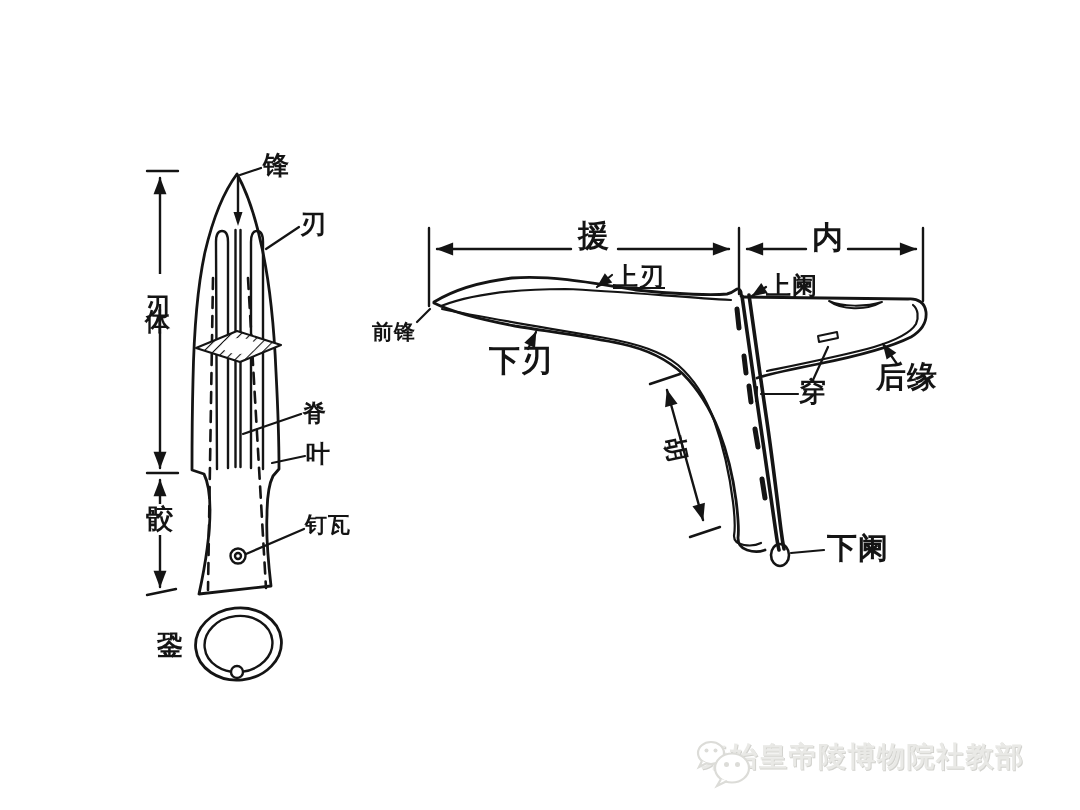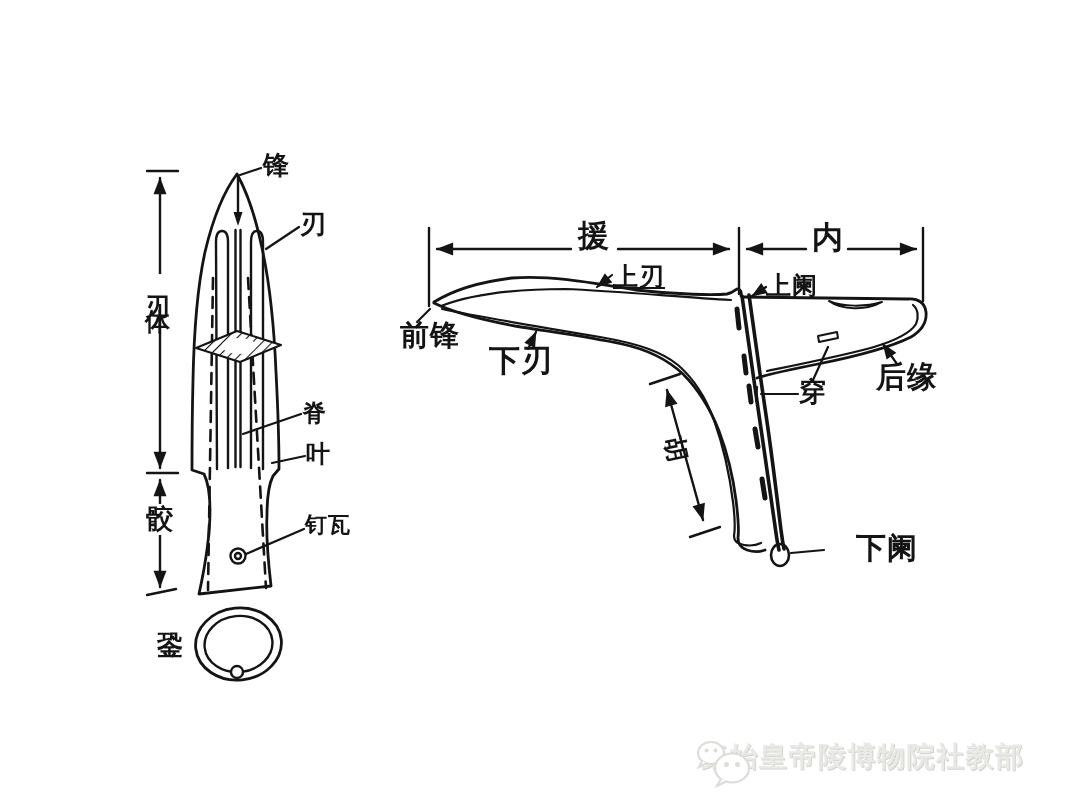--- a/index.html
+++ b/index.html
@@ -187,26 +187,26 @@
   <div class="lbl" style="left:302px;top:401px;font-size:24px;">脊</div>
   <div class="lbl" style="left:306px;top:442px;font-size:24px;">叶</div>
   <div class="lbl on-line" style="left:145px;top:504px;font-size:27px;">骹</div>
   <div class="lbl" style="left:305px;top:514px;font-size:22px;">钉瓦</div>
   <div class="lbl" style="left:157px;top:632px;font-size:26px;">銎</div>
 
   <div class="lbl" style="left:578px;top:220px;font-size:31px;">援</div>
   <div class="lbl" style="left:812px;top:222px;font-size:31px;">内</div>
   <div class="lbl" style="left:613px;top:264px;font-size:25px;text-decoration:underline;">上刃</div>
   <div class="lbl" style="left:766px;top:273px;font-size:25px;font-family:Liberation Serif, serif;">上阑</div>
-  <div class="lbl" style="left:400px;top:321px;font-size:29px;text-align:right;">前锋</div>
+  <div class="lbl" style="left:372px;top:321px;font-size:21px;text-align:right;">前锋</div>
   <div class="lbl" style="left:489px;top:345px;font-size:31px;">下刃</div>
   <div class="lbl" style="left:799px;top:379px;font-size:27px;">穿</div>
   <div class="lbl" style="left:876px;top:362px;font-size:30px;text-align:center;">后缘</div>
   <div class="lbl rot" style="left:663px;top:437px;font-size:25px;">胡</div>
-  <div class="lbl" style="left:856px;top:533px;font-size:30px;text-align:center;">下阑</div>
+  <div class="lbl" style="left:827px;top:533px;font-size:30px;text-align:center;">下阑</div>
 
   <div id="watermark">
     <svg width="62" height="52" viewBox="0 0 62 52">
       <g stroke="#dcdcd8" stroke-width="2.2" fill="#ffffff">
         <ellipse cx="17" cy="15" rx="13" ry="11"></ellipse>
         <path d="M8,23 L5,29 L13,25" fill="#ffffff"></path>
         <ellipse cx="38" cy="30" rx="17" ry="14.5"></ellipse>
         <path d="M27,41 L23,48 L33,43" fill="#ffffff"></path>
       </g>
       <g fill="#dcdcd8" stroke="none">

